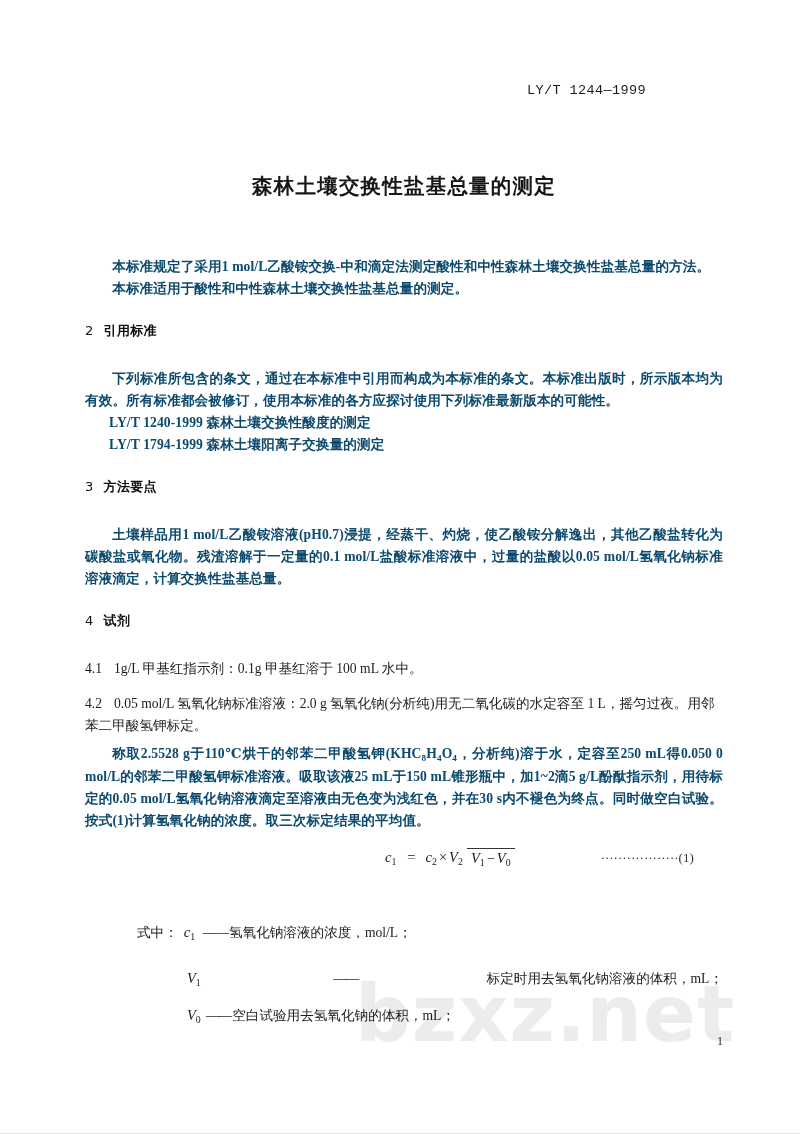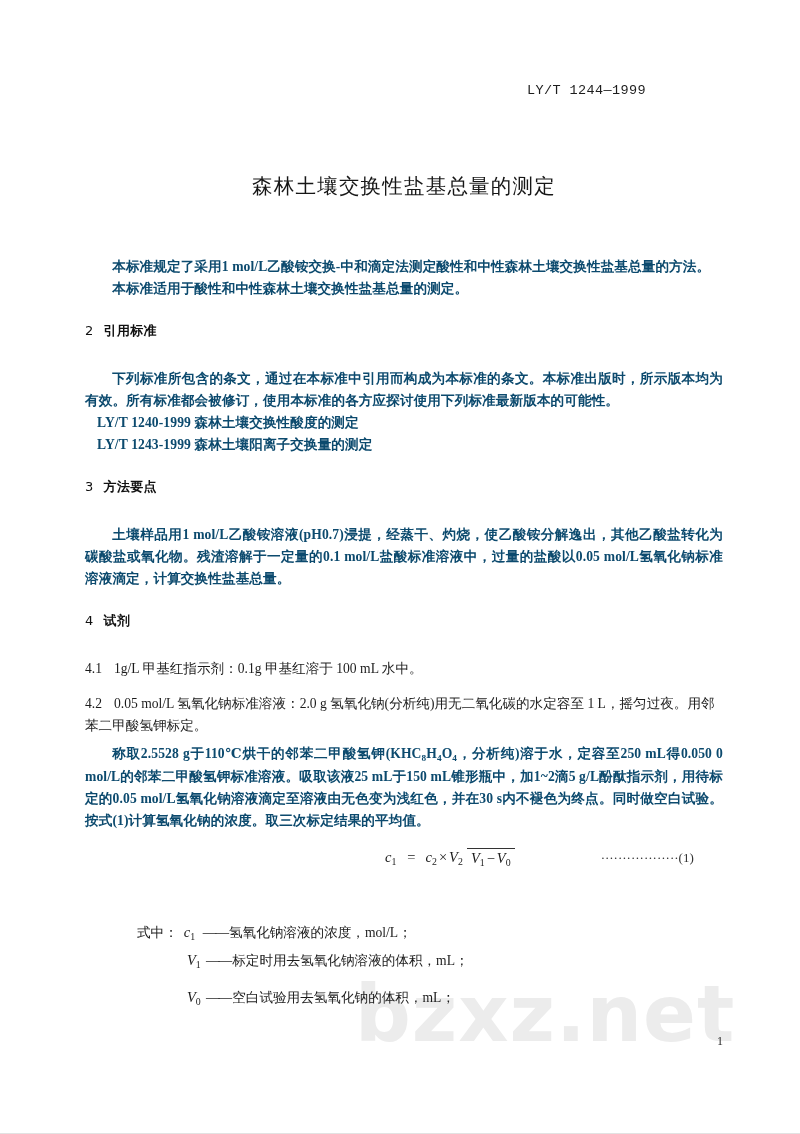--- a/index.html
+++ b/index.html
@@ -58,21 +58,21 @@
 
   
   .doc-title {
     position: absolute;
     top: 158px;
     left: 0;
     width: 638px;
     text-align: center;
     font-family: "DejaVu Sans", "Liberation Sans", sans-serif;
     font-size: 20.5px;
-    font-weight: normal;
+    font-weight: bold;
     letter-spacing: 1.2px;
     color: #161616;
     z-index: 2;
   }
 
   
   .content {
     position: absolute;
     top: 228px;
     left: 0;
@@ -96,21 +96,21 @@
   p.para {
     margin: 0;
     font-size: 13.6px;
     line-height: 1.62;
     text-align: justify;
     color: #0c4a6e;
     letter-spacing: 0.1px;
     font-weight: bold;
   }
   p.indent { text-indent: 2em; }
-  p.hang   { margin-left: 12px; }
+  p.hang   { margin-left: 24px; }
 
   .sp-lg { height: 28px; }
   .sp-md { height: 22px; }
   .sp-sm { height: 13px; }
   .sp-xs { height: 6px; }
 
   .item {
     font-size: 13.6px;
     line-height: 1.62;
     color: #1b1b1b;
@@ -217,21 +217,21 @@
       <p class="para indent">本标准适用于酸性和中性森林土壤交换性盐基总量的测定。</p>
 
       <div class="sp-md"></div>
 
       <h2 class="sec">
         <span class="num">2</span><span>引用标准</span>
       </h2>
       <div class="sp-lg"></div>
       <p class="para indent">下列标准所包含的条文，通过在本标准中引用而构成为本标准的条文。本标准出版时，所示版本均为有效。所有标准都会被修订，使用本标准的各方应探讨使用下列标准最新版本的可能性。</p>
       <p class="para hang">LY/T 1240-1999  森林土壤交换性酸度的测定</p>
-      <p class="para hang">LY/T 1243-1999  森林土壤阳离子交换量的测定</p>
+      <p class="para hang">LY/T 1794-1999  森林土壤阳离子交换量的测定</p>
 
       <div class="sp-md"></div>
 
       <h2 class="sec">
         <span class="num">3</span><span>方法要点</span>
       </h2>
       <div class="sp-lg"></div>
       <p class="para indent">土壤样品用1 mol/L乙酸铵溶液(pH0.7)浸提，经蒸干、灼烧，使乙酸铵分解逸出，其他乙酸盐转化为碳酸盐或氧化物。残渣溶解于一定量的0.1 mol/L盐酸标准溶液中，过量的盐酸以0.05 mol/L氢氧化钠标准溶液滴定，计算交换性盐基总量。</p>
 
       <div class="sp-md"></div>
@@ -270,21 +270,21 @@
 
       <div class="where-wrap">
 
         <div class="where-head">
           <span class="where-label">式中：</span>
           <span class="def-sym"><span>c</span><sub>1</sub></span>
           <span class="def-dash">——</span>
           <span>氢氧化钠溶液的浓度，mol/L；</span>
         </div>
 
-        <div class="def-row" style="margin-top:10px;">
+        <div class="def-row" style="margin-top:28px;justify-content:space-between;">
           <span class="def-sym"><span>V</span><sub>1</sub></span>
           <span class="def-dash">——</span>
           <span>标定时用去氢氧化钠溶液的体积，mL；</span>
         </div>
 
         <div class="def-row">
           <span class="def-sym"><span>V</span><sub>0</sub></span>
           <span class="def-dash">——</span>
           <span>空白试验用去氢氧化钠的体积，mL；</span>
         </div>

